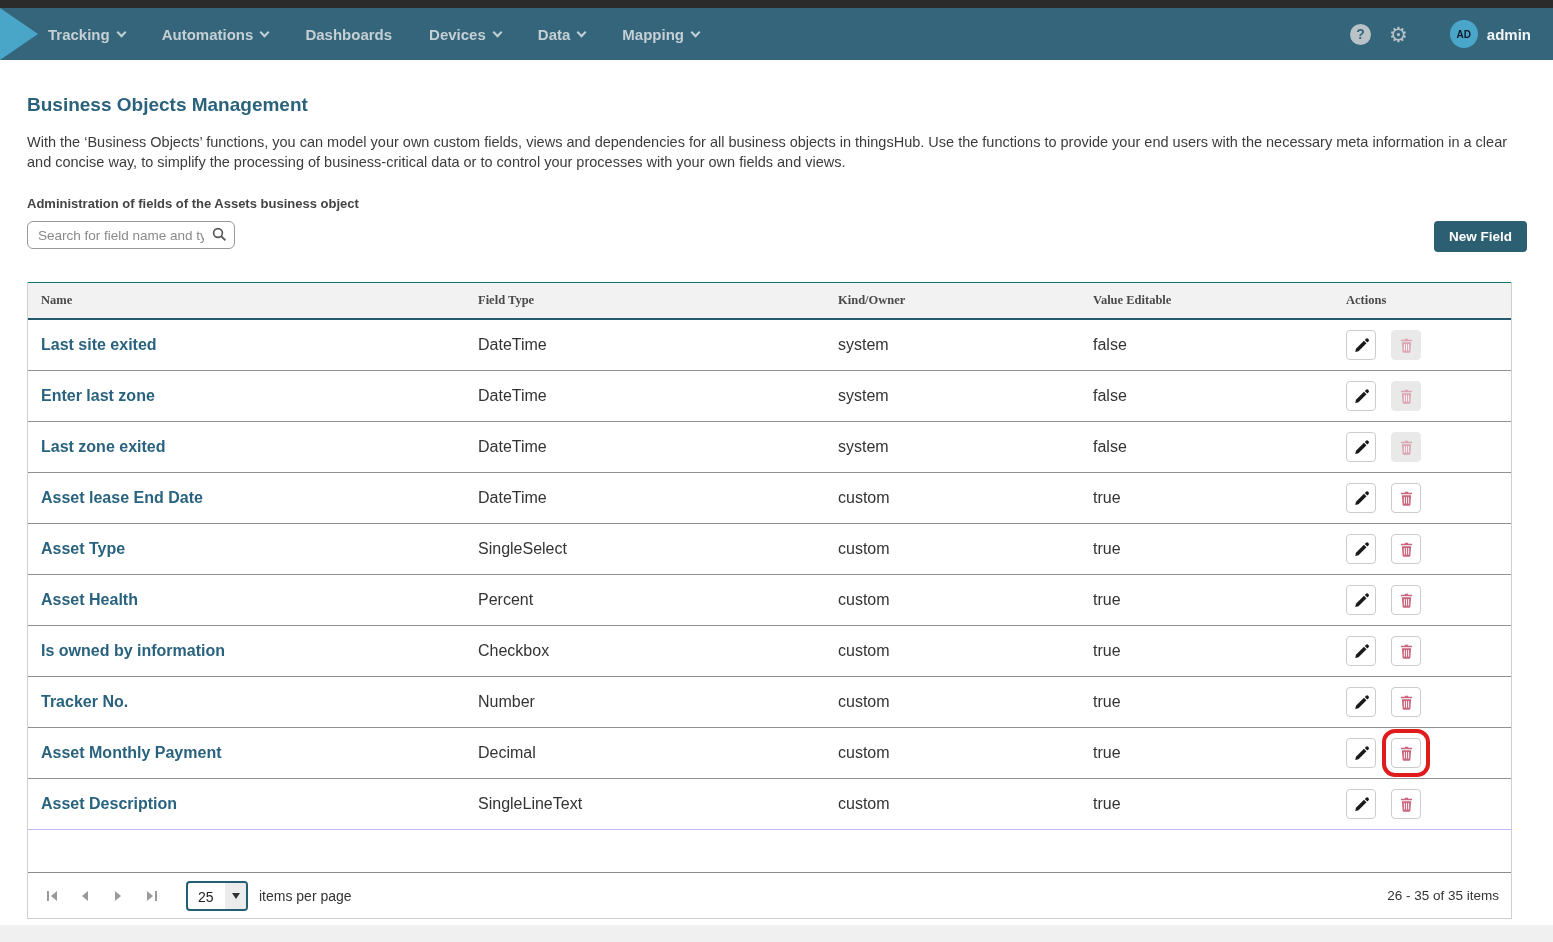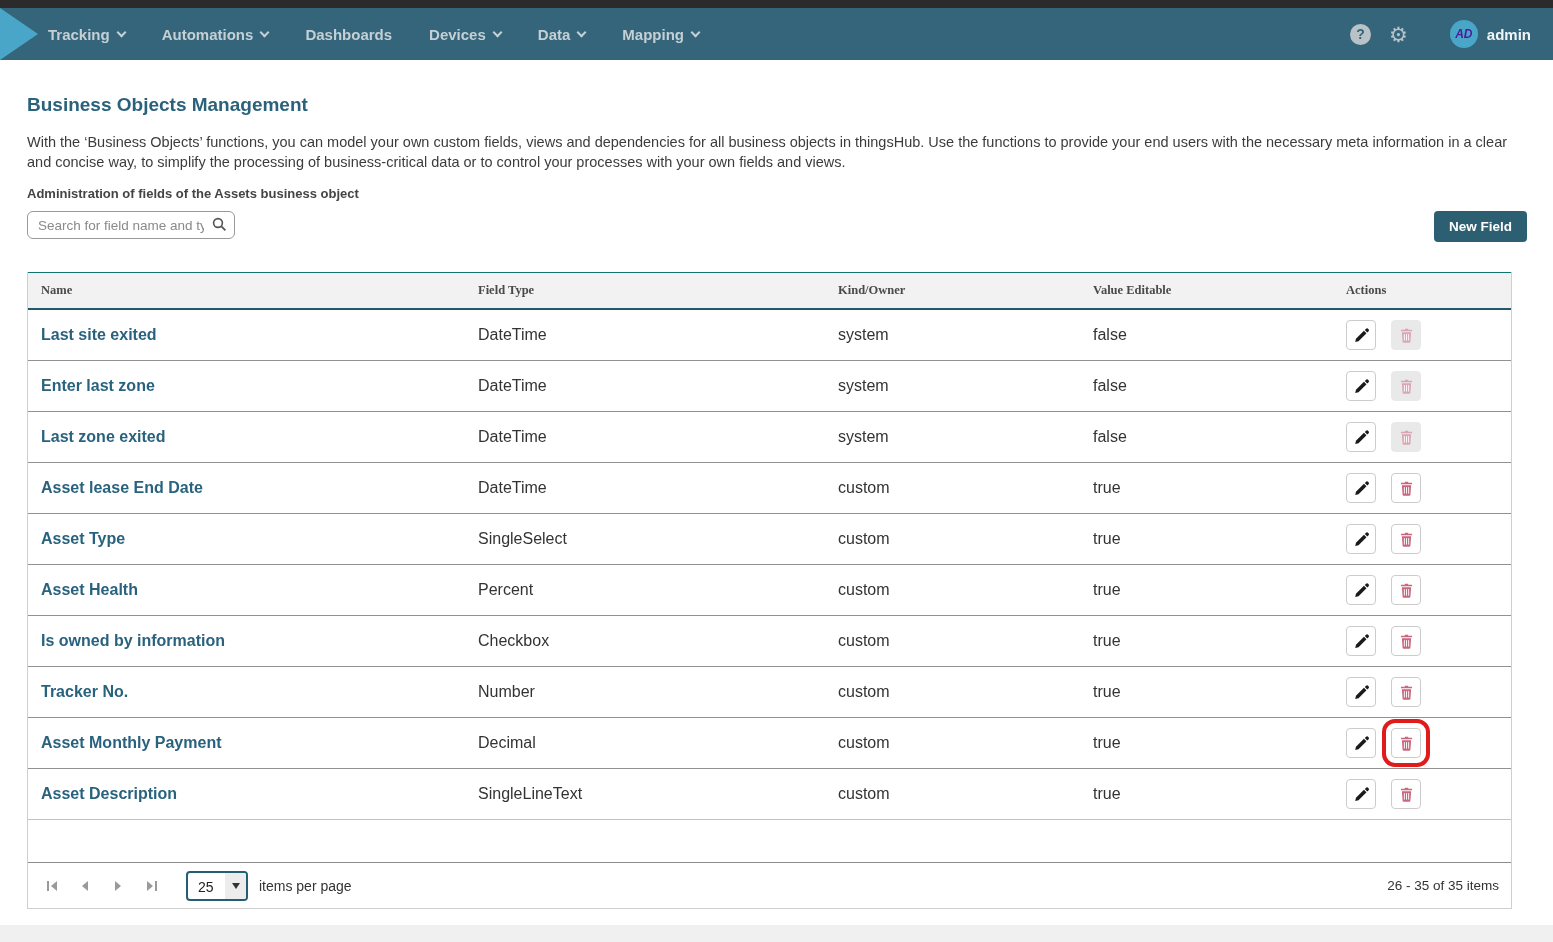--- a/index.html
+++ b/index.html
@@ -14,29 +14,29 @@
     border-left:38px solid #4aa6c8; }
   .nav-menu { display:flex; align-items:center; gap:37px; margin-left:48px; }
   .nav-item { display:flex; align-items:center; color:#c5d0d5; font-weight:bold;
     font-size:15px; text-decoration:none; cursor:pointer; }
   .chev { width:7px; height:7px; border-right:2px solid currentColor; border-bottom:2px solid currentColor;
     transform:rotate(45deg); margin-left:8px; margin-top:-4px; display:inline-block; }
   .nav-right { margin-left:auto; display:flex; align-items:center; margin-right:22px; }
   .help-circle { width:21px; height:21px; border-radius:50%; background:#b9c3c7; color:#34657a;
     font-weight:bold; font-size:14px; display:flex; align-items:center; justify-content:center; cursor:pointer; }
   .gear { color:#b9c3c7; font-size:21px; margin-left:18px; cursor:pointer; line-height:1; }
-  .avatar { width:28px; height:28px; border-radius:50%; background:#4aa6c8; color:#4c1d95;
-    font-size:12px; font-weight:bold; display:flex; align-items:center; justify-content:center;
-    margin-left:42px; cursor:pointer;font-style:italic; }
+  .avatar { width:28px; height:28px; border-radius:50%; background:#4aa6c8; color:#0f172a;
+    font-size:10px; font-weight:bold; display:flex; align-items:center; justify-content:center;
+    margin-left:42px; cursor:pointer; }
   .username { color:#f2f5f6; font-weight:bold; font-size:15px; margin-left:9px; }
 
   
   .page { background:#fff; height:865px; padding:0 26px 16px 27px; }
   h1.page-title { color:#2a627c; font-size:19px; font-weight:bold; padding-top:34px; margin-bottom:16px; }
-  .desc { font-size:14.5px; line-height:20px; color:#3c3c3c; margin-bottom:14px; max-width:1500px; }
+  .desc { font-size:14.5px; line-height:20px; color:#3c3c3c; margin-bottom:24px; max-width:1500px; }
   .section-label { font-size:13px; font-weight:bold; color:#444; margin-bottom:10px; }
 
   .toolbar { display:flex; align-items:flex-start; width:1500px; margin-bottom:30px; }
   .search-wrap { position:relative; }
   .search-wrap input { width:208px; height:28px; border:1px solid #999; border-radius:6px;
     padding:0 30px 0 10px; font-size:13.5px; font-family:"Liberation Sans", sans-serif; color:#333; outline:none; }
   .search-wrap input::placeholder { color:#8a8a8a; }
   .search-icon { position:absolute; right:8px; top:6px; cursor:pointer; }
   .new-field { margin-left:auto; background:#2d5f73; color:#fff; font-weight:bold; font-size:13.5px;
     border:none; border-radius:4px; padding:8px 15px; cursor:pointer; font-family:"Liberation Sans", sans-serif; }

